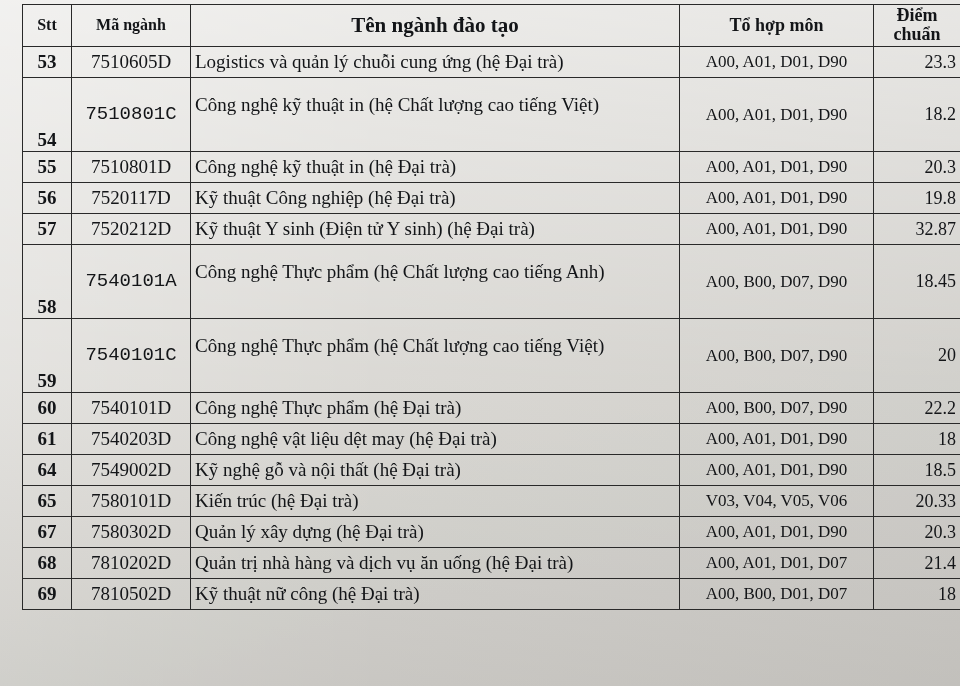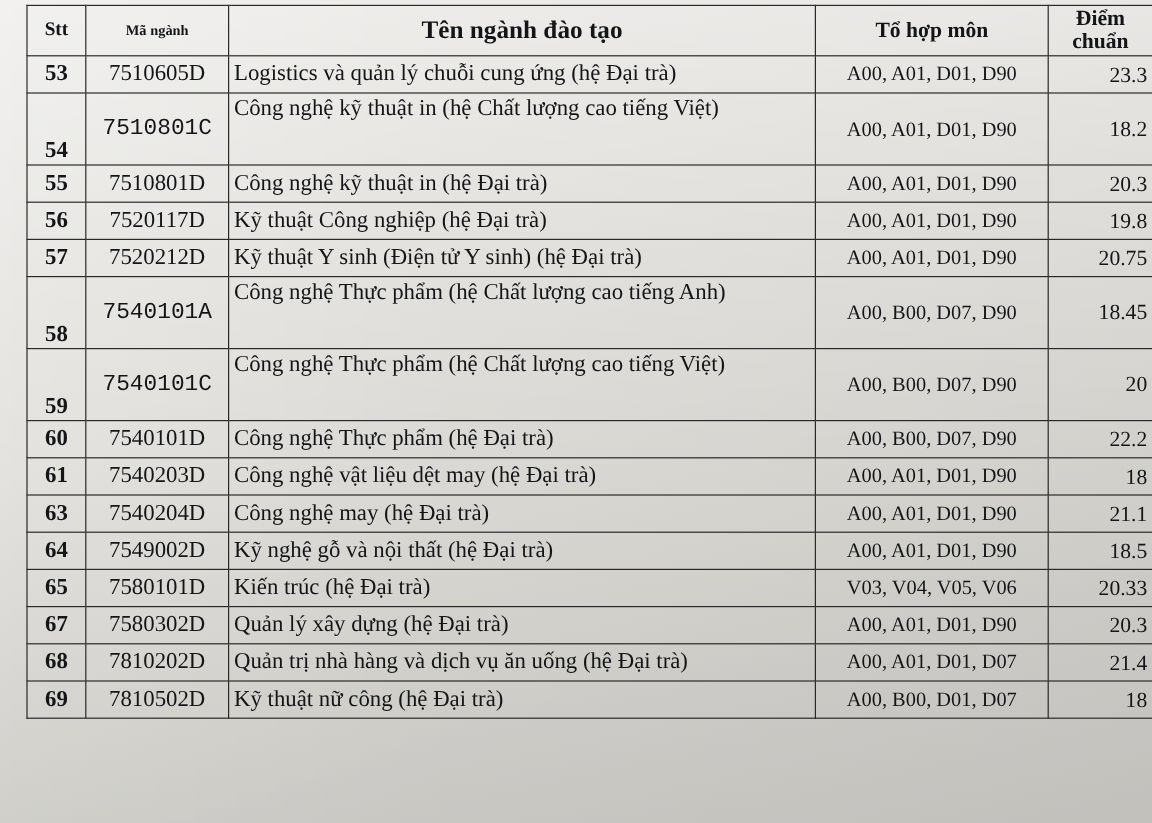--- a/index.html
+++ b/index.html
@@ -45,21 +45,21 @@
     padding: 1px 4px;
     line-height: 1.12;
   }
   thead th {
     text-align: center;
     font-weight: bold;
     font-size: 19px;
     padding: 3px 2px;
   }
   th.h-stt { width: 40px; font-size: 16px; }
-  th.h-code { width: 110px; font-size: 12px; }
+  th.h-code { width: 110px; font-size: 16px; }
   th.h-name { width: 480px; font-size: 21px; }
   th.h-combo { width: 185px; font-size: 18px; }
   th.h-score { width: 78px; font-size: 18px; margin-top: 20px; }
 
   td.c-stt {
     text-align: center;
     font-size: 19px;
     vertical-align: bottom;
     padding-bottom: 2px;
     font-weight: bold;
@@ -84,21 +84,21 @@
     font-size: 18px;
   }
   tr.tall td {
     height: 56px;
   }
   tr.normal td {
     height: 28px;
   }
   tr.tall td.c-name {
     vertical-align: top;
-    padding-top: 2px;
+    padding-top: 16px;
   }
   tr.tall td.c-stt {
     vertical-align: bottom;
   }
   tr.tall td.c-code {
     vertical-align: middle;
     font-family: Liberation Mono, monospace;
   }
   tr.tall td.c-score {
     vertical-align: middle;
@@ -158,21 +158,21 @@
         <td class="c-code">7520117D</td>
         <td class="c-name">Kỹ thuật Công nghiệp (hệ Đại trà)</td>
         <td class="c-combo">A00, A01, D01, D90</td>
         <td class="c-score">19.8</td>
       </tr>
       <tr class="normal">
         <td class="c-stt">57</td>
         <td class="c-code">7520212D</td>
         <td class="c-name">Kỹ thuật Y sinh (Điện tử Y sinh) (hệ Đại trà)</td>
         <td class="c-combo">A00, A01, D01, D90</td>
-        <td class="c-score">20.75</td>
+        <td class="c-score">32.87</td>
       </tr>
       <tr class="tall">
         <td class="c-stt">58</td>
         <td class="c-code">7540101A</td>
         <td class="c-name">Công nghệ Thực phẩm (hệ Chất lượng cao tiếng Anh)</td>
         <td class="c-combo">A00, B00, D07, D90</td>
         <td class="c-score">18.45</td>
       </tr>
       <tr class="tall">
         <td class="c-stt">59</td>
@@ -189,27 +189,20 @@
         <td class="c-score">22.2</td>
       </tr>
       <tr class="normal">
         <td class="c-stt">61</td>
         <td class="c-code">7540203D</td>
         <td class="c-name">Công nghệ vật liệu dệt may (hệ Đại trà)</td>
         <td class="c-combo">A00, A01, D01, D90</td>
         <td class="c-score">18</td>
       </tr>
       <tr class="normal">
-        <td class="c-stt">63</td>
-        <td class="c-code">7540204D</td>
-        <td class="c-name">Công nghệ may (hệ Đại trà)</td>
-        <td class="c-combo">A00, A01, D01, D90</td>
-        <td class="c-score">21.1</td>
-      </tr>
-      <tr class="normal">
         <td class="c-stt">64</td>
         <td class="c-code">7549002D</td>
         <td class="c-name">Kỹ nghệ gỗ và nội thất (hệ Đại trà)</td>
         <td class="c-combo">A00, A01, D01, D90</td>
         <td class="c-score">18.5</td>
       </tr>
       <tr class="normal">
         <td class="c-stt">65</td>
         <td class="c-code">7580101D</td>
         <td class="c-name">Kiến trúc (hệ Đại trà)</td>

